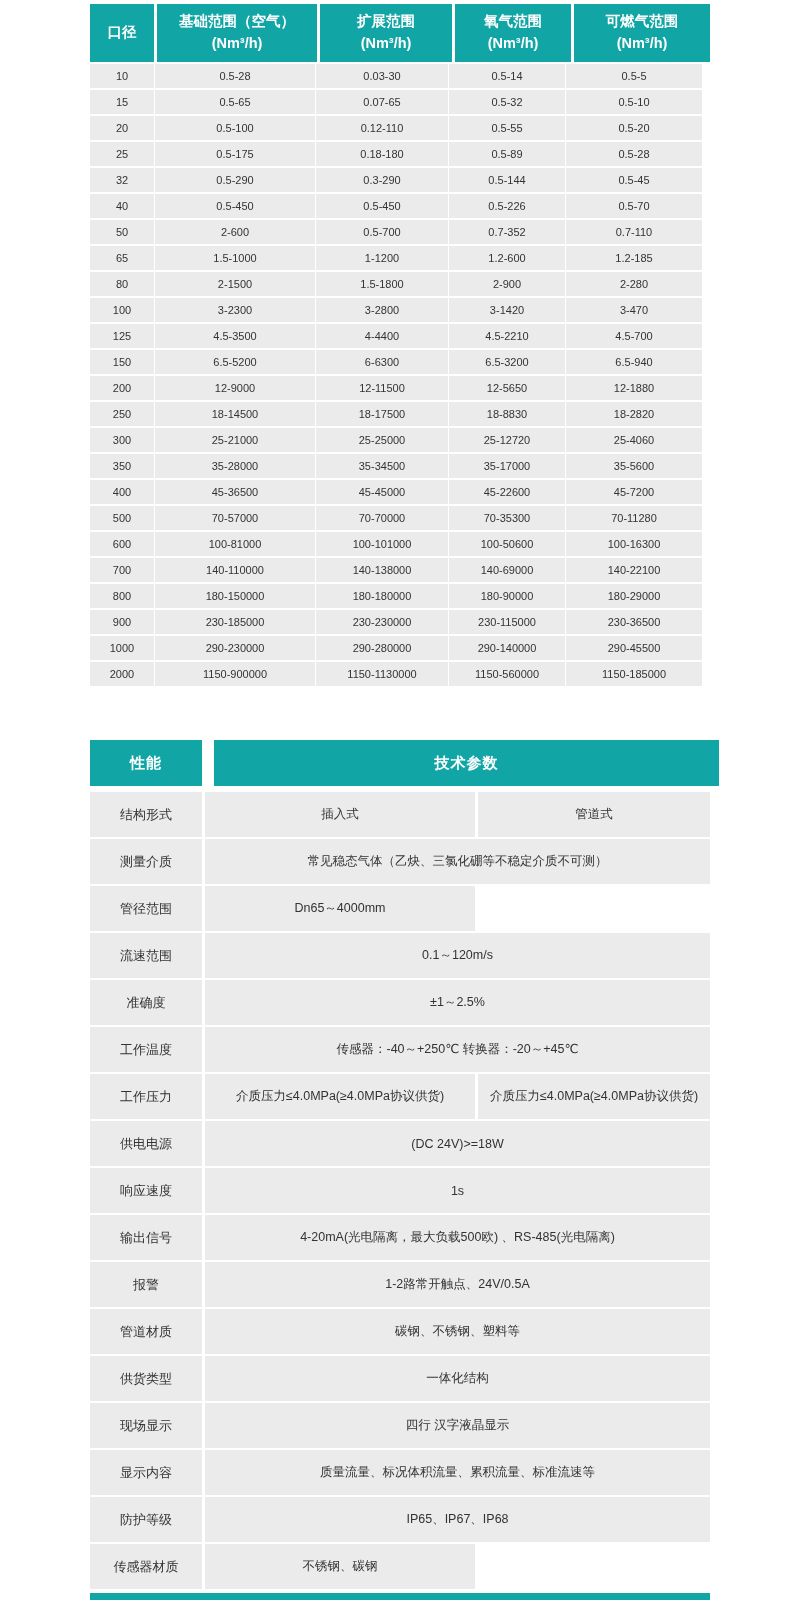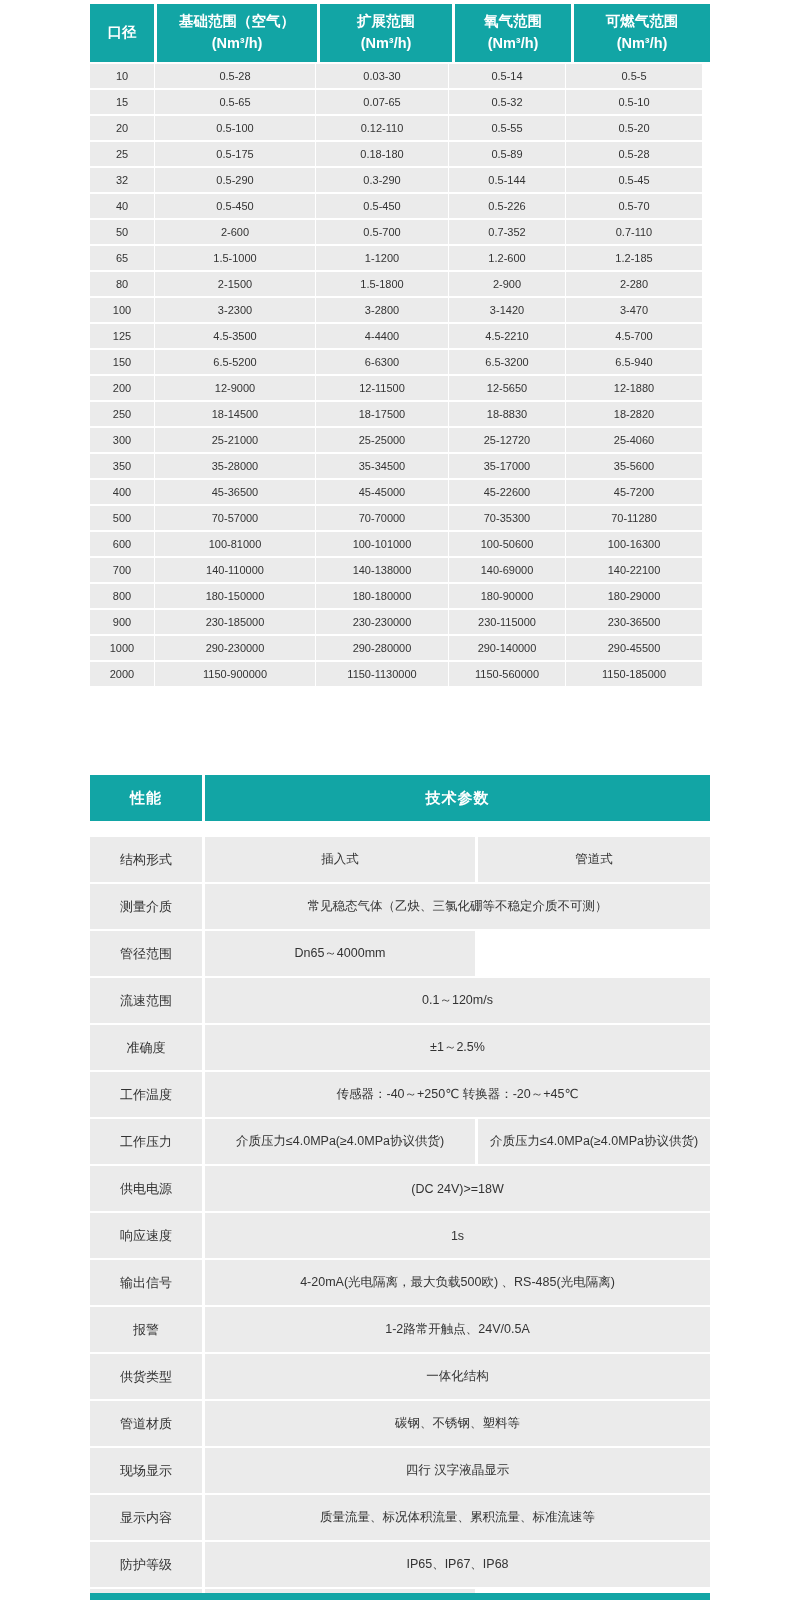--- a/index.html
+++ b/index.html
@@ -25,27 +25,27 @@
   .flow-body{display:flex;flex-direction:column;gap:2px;margin-top:2px;}
   .ftr{display:grid;grid-template-columns:64px 160px 132px 116px 136px;column-gap:1px;}
   .ftc{
     background:var(--cell);height:24px;
     display:flex;align-items:center;justify-content:center;
     font-size:11px;color:var(--txt);
   }
 
   
   .spec-table{position:absolute;left:90px;top:740px;width:620px;}
-  .spec-header{display:grid;grid-template-columns:112px 505px;column-gap:3px;margin-top:35px;}
+  .spec-header{display:grid;grid-template-columns:112px 505px;column-gap:12px;}
   .sph{
     background:var(--teal);color:#fff;height:46px;
     display:flex;align-items:center;justify-content:center;
     font-weight:bold;font-size:15px;letter-spacing:1px;
   }
-  .spec-body{display:flex;flex-direction:column;gap:2px;margin-top:16px;}
+  .spec-body{display:flex;flex-direction:column;gap:2px;margin-top:6px;}
   .spr{display:grid;column-gap:3px;}
   .spr.full{grid-template-columns:112px 505px;}
   .spr.split{grid-template-columns:112px 270px 232px;}
   .spc{
     background:var(--cell);height:45px;
     display:flex;align-items:center;justify-content:center;
     font-size:12.5px;color:var(--txt);text-align:center;padding:0 4px;box-sizing:border-box;
   }
   .spc.label{font-size:13px;}
 
@@ -295,26 +295,26 @@
       </div>
       <div class="spr full">
         <div class="spc label">输出信号</div>
         <div class="spc">4-20mA(光电隔离，最大负载500欧) 、RS-485(光电隔离)</div>
       </div>
       <div class="spr full">
         <div class="spc label">报警</div>
         <div class="spc">1-2路常开触点、24V/0.5A</div>
       </div>
       <div class="spr full">
+        <div class="spc label">管道材质</div>
+        <div class="spc">碳钢、不锈钢、塑料等</div>
+      </div>
+      <div class="spr full">
         <div class="spc label">供货类型</div>
         <div class="spc">一体化结构</div>
-      </div>
-      <div class="spr full">
-        <div class="spc label">管道材质</div>
-        <div class="spc">碳钢、不锈钢、塑料等</div>
       </div>
       <div class="spr full">
         <div class="spc label">现场显示</div>
         <div class="spc">四行 汉字液晶显示</div>
       </div>
       <div class="spr full">
         <div class="spc label">显示内容</div>
         <div class="spc">质量流量、标况体积流量、累积流量、标准流速等</div>
       </div>
       <div class="spr full">

